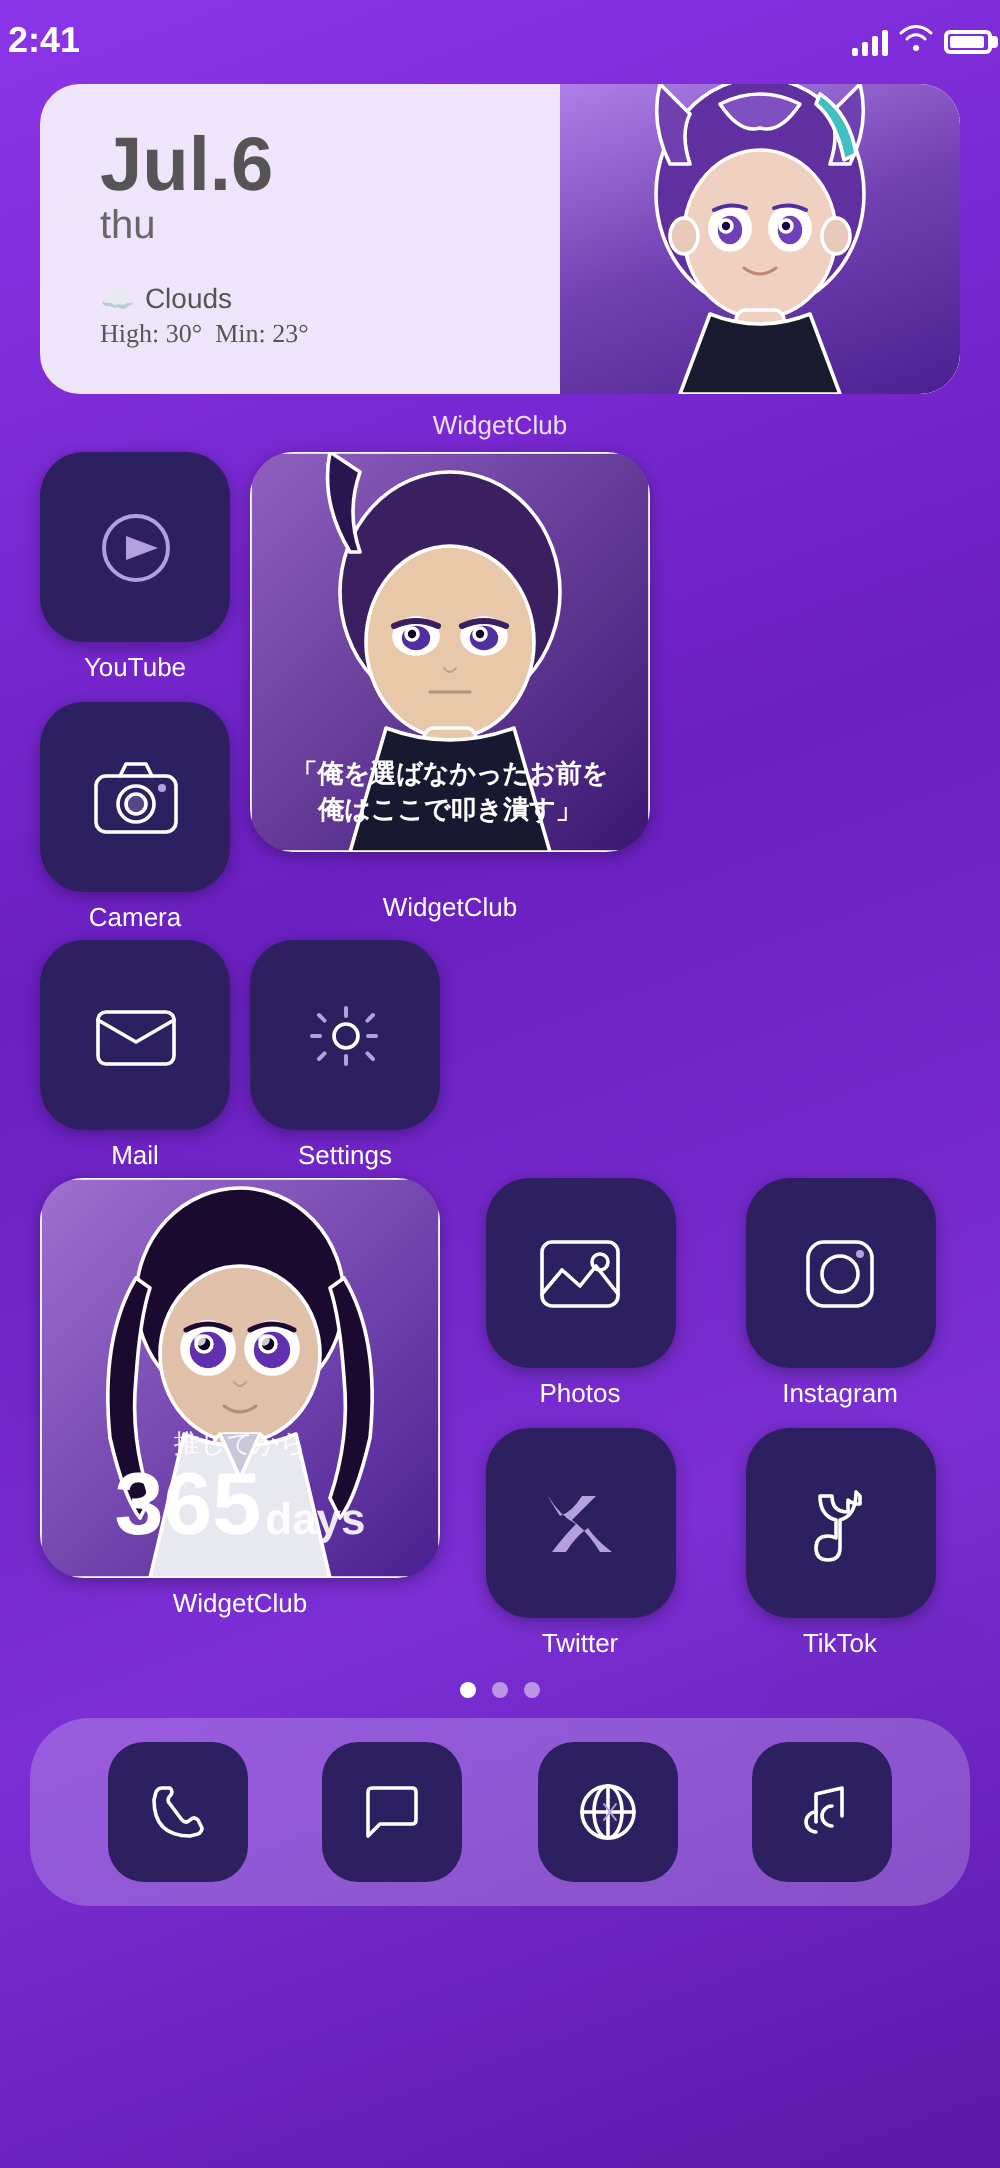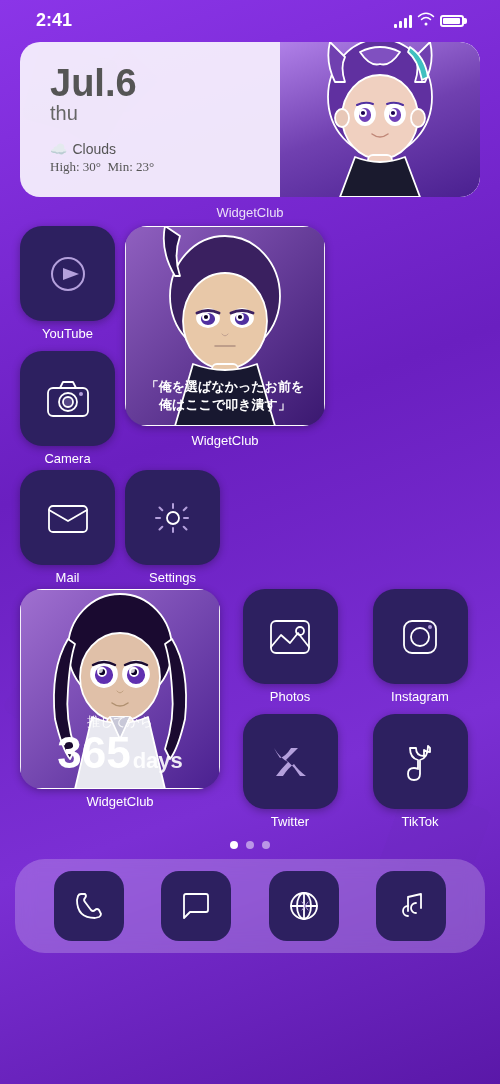--- a/index.html
+++ b/index.html
@@ -33,21 +33,21 @@
       z-index: 1;
       width: 500px;
       height: 1084px;
     }
 
     
     .status-bar {
       display: flex;
       justify-content: space-between;
       align-items: center;
-      padding: 10px 36px 5px;
+      padding: 10px 4px 5px;
       color: white;
     }
 
     .status-time {
       font-size: 18px;
       font-weight: 700;
       color: #fff;
     }
 
     .status-icons {
@@ -437,21 +437,21 @@
             <circle cx="22" cy="22" r="9" fill="none"></circle>
             <circle cx="22" cy="22" r="5" fill="rgba(180,160,220,0.3)"></circle>
             <path d="M14 8 L17 2 L27 2 L30 8" fill="none"></path>
             <circle cx="35" cy="14" r="2" fill="rgba(180,160,220,1)" stroke="none"></circle>
           </svg>
         </div>
         <span class="app-label">Camera</span>
       </div>
     </div>
 
-    <div style="display:flex;flex-direction:column;align-items:center;gap:7px;">
+    <div style="display:flex;flex-direction:column;align-items:center;gap:20px;">
       <div class="widget-large char2">
         <svg width="200" height="200" viewBox="0 0 200 200" xmlns="http://www.w3.org/2000/svg" style="position:absolute;top:0;left:0;">
 
           <rect width="200" height="200" fill="url(#grad2)"></rect>
           <defs>
             <linearGradient id="grad2" x1="0%" y1="0%" x2="100%" y2="100%">
               <stop offset="0%" style="stop-color:#9060c0;stop-opacity:1"></stop>
               <stop offset="100%" style="stop-color:#3a1870;stop-opacity:1"></stop>
             </linearGradient>
           </defs>

